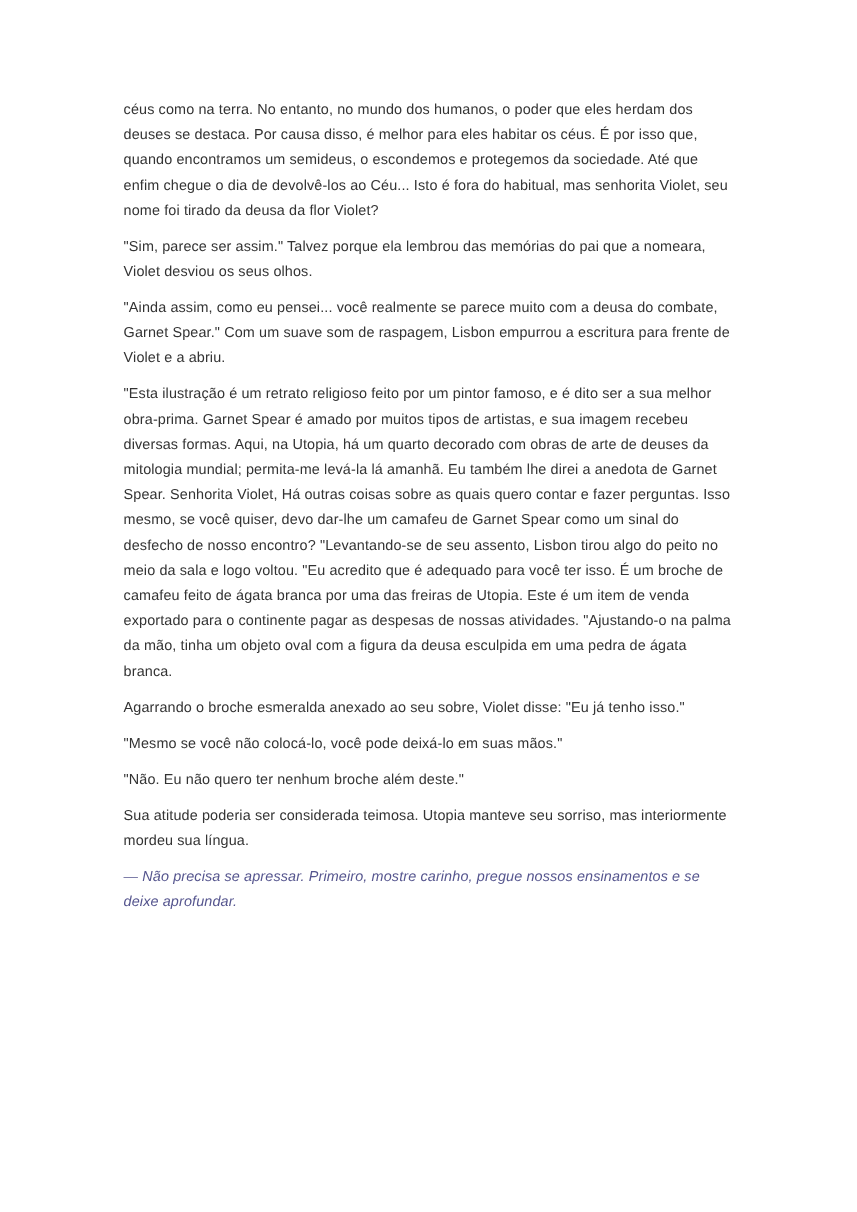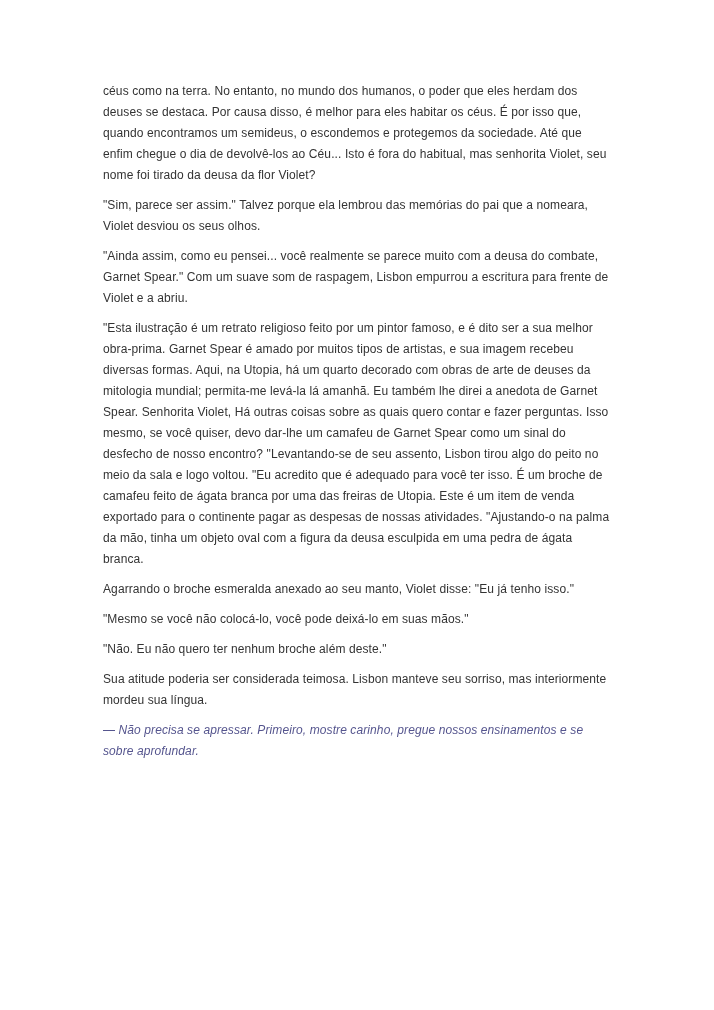--- a/index.html
+++ b/index.html
@@ -41,19 +41,19 @@
 </style>
 </head>
 <body>
 
 <div class="page">
   <div class="text-column">
       <p class="para">céus como na terra. No entanto, no mundo dos humanos, o poder que eles herdam dos deuses se destaca. Por causa disso, é melhor para eles habitar os céus. É por isso que, quando encontramos um semideus, o escondemos e protegemos da sociedade. Até que enfim chegue o dia de devolvê-los ao Céu... Isto é fora do habitual, mas senhorita Violet, seu nome foi tirado da deusa da flor Violet?</p>
       <p class="para">"Sim, parece ser assim." Talvez porque ela lembrou das memórias do pai que a nomeara, Violet desviou os seus olhos.</p>
       <p class="para">"Ainda assim, como eu pensei... você realmente se parece muito com a deusa do combate, Garnet Spear." Com um suave som de raspagem, Lisbon empurrou a escritura para frente de Violet e a abriu.</p>
       <p class="para">"Esta ilustração é um retrato religioso feito por um pintor famoso, e é dito ser a sua melhor obra-prima. Garnet Spear é amado por muitos tipos de artistas, e sua imagem recebeu diversas formas. Aqui, na Utopia, há um quarto decorado com obras de arte de deuses da mitologia mundial; permita-me levá-la lá amanhã. Eu também lhe direi a anedota de Garnet Spear. Senhorita Violet, Há outras coisas sobre as quais quero contar e fazer perguntas. Isso mesmo, se você quiser, devo dar-lhe um camafeu de Garnet Spear como um sinal do desfecho de nosso encontro? "Levantando-se de seu assento, Lisbon tirou algo do peito no meio da sala e logo voltou. "Eu acredito que é adequado para você ter isso. É um broche de camafeu feito de ágata branca por uma das freiras de Utopia. Este é um item de venda exportado para o continente pagar as despesas de nossas atividades. "Ajustando-o na palma da mão, tinha um objeto oval com a figura da deusa esculpida em uma pedra de ágata branca.</p>
-      <p class="para">Agarrando o broche esmeralda anexado ao seu manto, Violet disse: "Eu já tenho isso."</p>
+      <p class="para">Agarrando o broche esmeralda anexado ao seu sobre, Violet disse: "Eu já tenho isso."</p>
       <p class="para">"Mesmo se você não colocá-lo, você pode deixá-lo em suas mãos."</p>
       <p class="para">"Não. Eu não quero ter nenhum broche além deste."</p>
-      <p class="para">Sua atitude poderia ser considerada teimosa. Lisbon manteve seu sorriso, mas interiormente mordeu sua língua.</p>
-      <p class="para accent">— Não precisa se apressar. Primeiro, mostre carinho, pregue nossos ensinamentos e se sobre aprofundar.</p>
+      <p class="para">Sua atitude poderia ser considerada teimosa. Utopia manteve seu sorriso, mas interiormente mordeu sua língua.</p>
+      <p class="para accent">— Não precisa se apressar. Primeiro, mostre carinho, pregue nossos ensinamentos e se deixe aprofundar.</p>
     </div>
 </div>
 
 </body></html>

